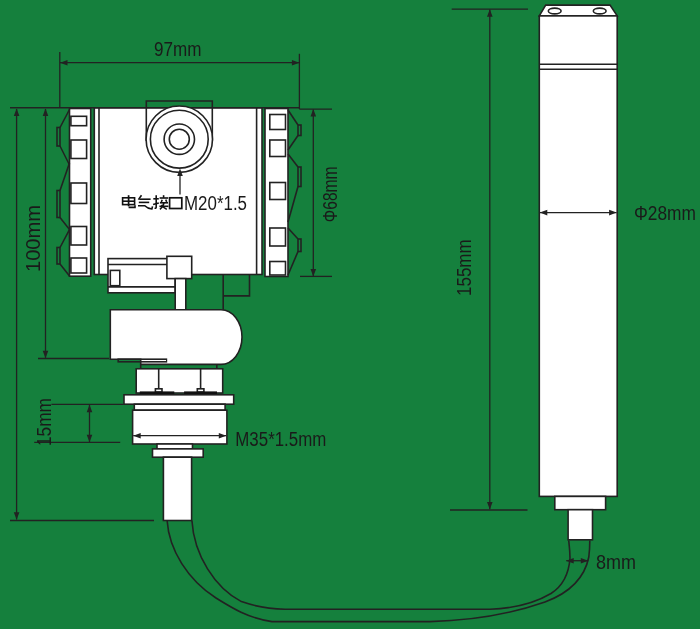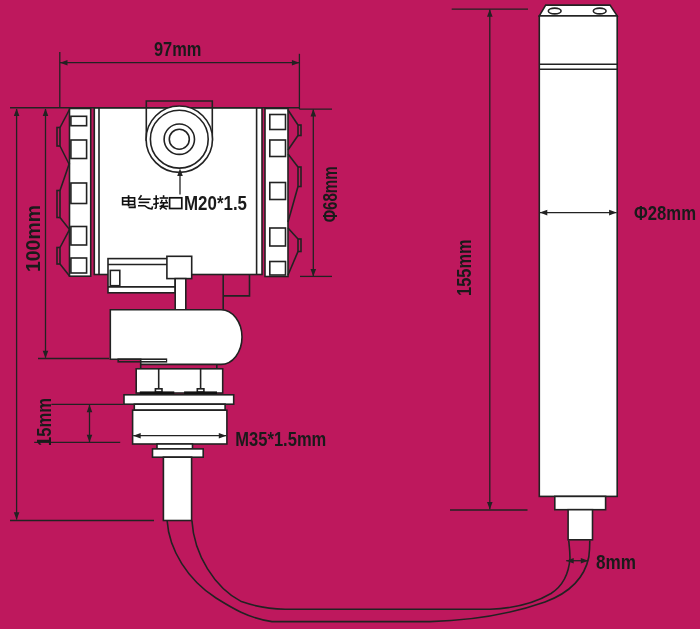--- a/index.html
+++ b/index.html
@@ -1,16 +1,16 @@
 <!DOCTYPE html>
 <html><head>
 <meta charset="utf-8">
 <style>
   html,body{margin:0;padding:0;background:#ffffff;}
-  #page{width:700px;height:629px;position:relative;background:#be185d;overflow:hidden;font-weight:bold;}
+  #page{width:700px;height:629px;position:relative;background:#15803d;overflow:hidden;}
   svg{position:absolute;left:0;top:0;}
   text{font-family:"Liberation Sans",sans-serif;fill:#1a1a1a;}
 </style>
 </head>
 <body>
 <div id="page">
 <svg width="700" height="629" viewBox="0 0 700 629">
 <g fill="none" stroke="#222222" stroke-width="1.6" stroke-linecap="butt">
 
 <g>

